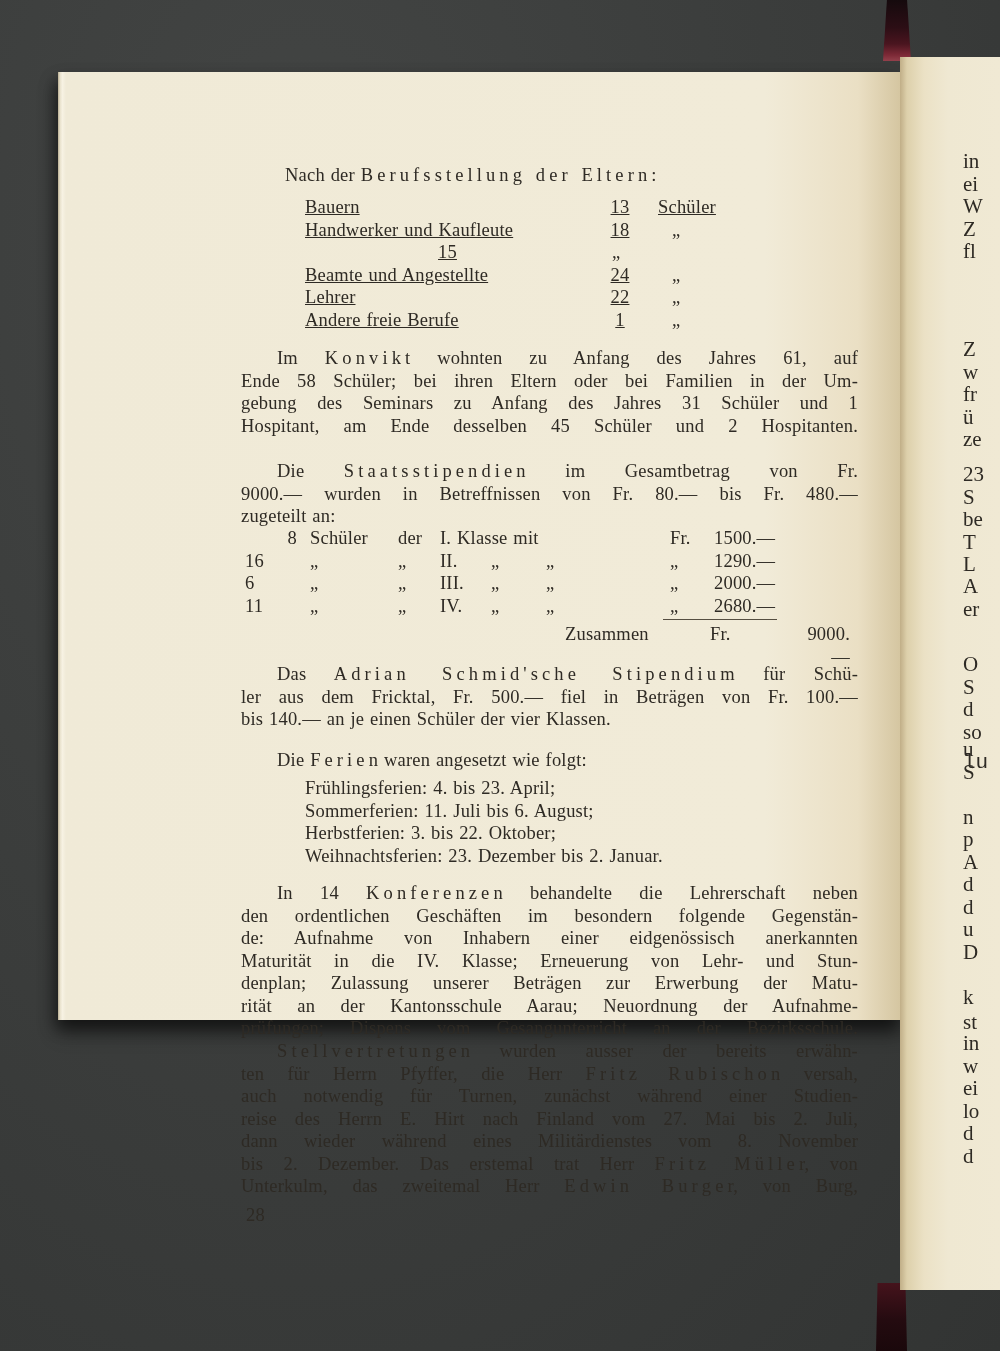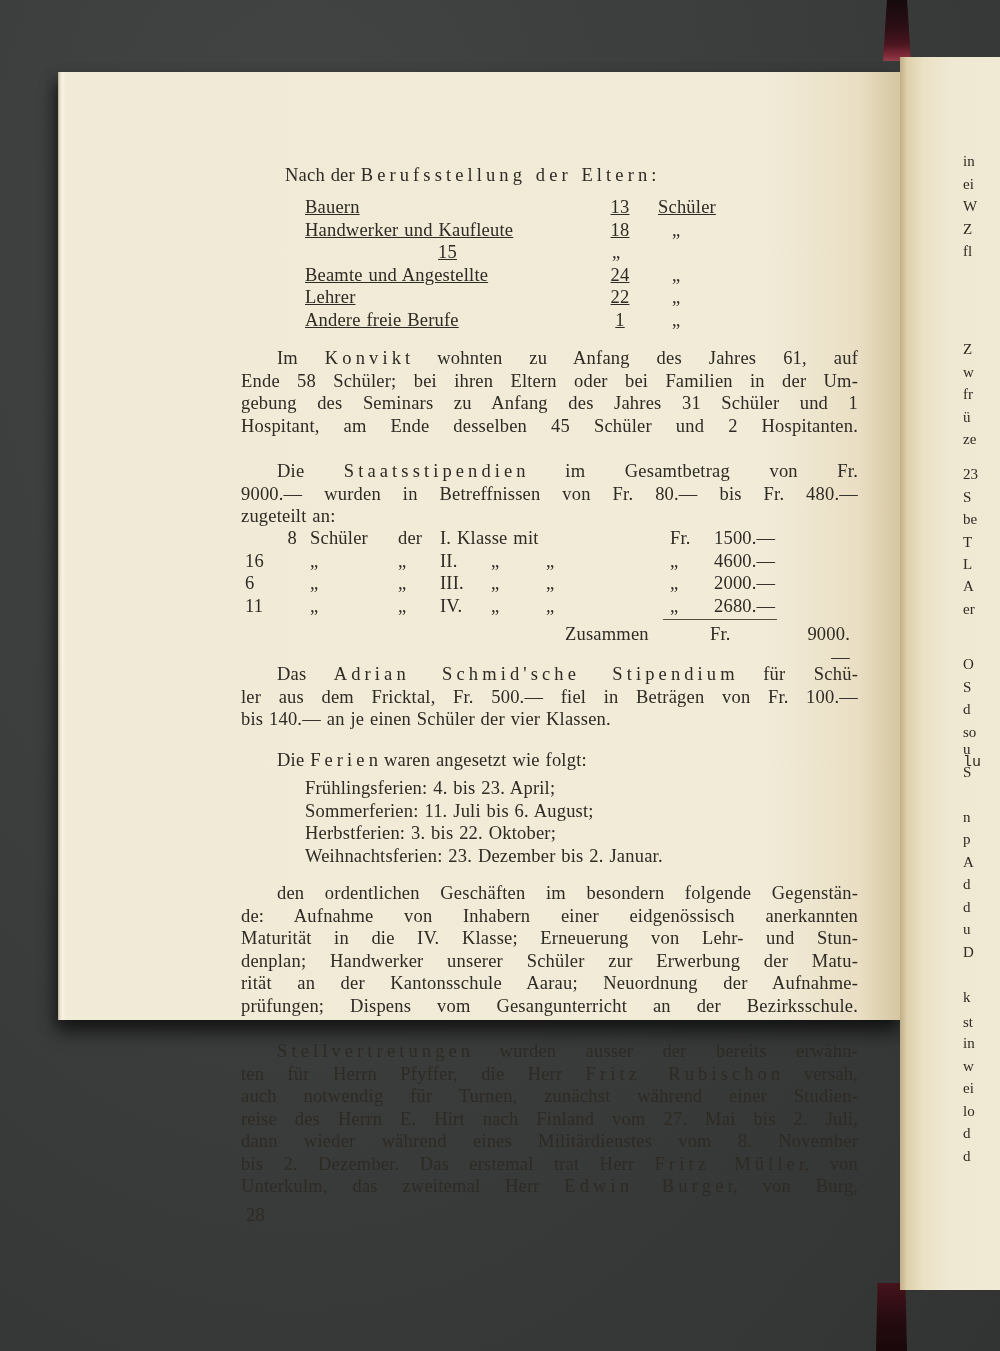--- a/index.html
+++ b/index.html
@@ -59,21 +59,21 @@
   .stip-row .c2,.stip-row .c3,.stip-row .c4{padding-left:13px;}
   .stip-row .c8{text-align:right;}
 
   .sum-row{display:grid;grid-template-columns:105px 44px 56px;margin-left:324px;width:205px;position:relative;gap:40px;}
   .sum-row .c3{text-align:right;}
   .sum-row::before{content:"";position:absolute;left:98px;width:114px;top:-4px;border-top:1.5px solid #554e41;}
 
   .page-num{position:absolute;left:5px;}
 
   .next-frags{position:absolute;left:961px;top:0;width:39px;height:1290px;z-index:3;overflow:hidden;
-    color:#2e2a24;font-size:15px;line-height:22.5px;}
+    color:#2e2a24;font-size:21px;line-height:22.5px;}
   .fragment{position:absolute;left:2px;white-space:nowrap;}
 </style>
 </head>
 <body>
 
 <div class="ribbon-top"></div>
 <div class="ribbon-bottom"></div>
 
 <div class="page-left">
   <div class="text-block">
@@ -137,21 +137,21 @@
           <span class="cell c8">1500.—</span>
         </div>
         <div class="stip-row">
           <span class="cell c1">16</span>
           <span class="cell c2">„</span>
           <span class="cell c3">„</span>
           <span class="cell c4">II.</span>
           <span class="cell c5">„</span>
           <span class="cell c6">„</span>
           <span class="cell c7">„</span>
-          <span class="cell c8">4600.—</span>
+          <span class="cell c8">1290.—</span>
         </div>
         <div class="stip-row">
           <span class="cell c1">6</span>
           <span class="cell c2">„</span>
           <span class="cell c3">„</span>
           <span class="cell c4">III.</span>
           <span class="cell c5">„</span>
           <span class="cell c6">„</span>
           <span class="cell c7">„</span>
           <span class="cell c8">2000.—</span>
@@ -183,24 +183,25 @@
     <div class="sec ferien-head" style="top:677px">Die F e r i e n waren angesetzt wie folgt:</div>
 
     <div class="sec ferien-list" style="top:705px">
         <div class="jline no-just">Frühlingsferien: 4. bis 23. April;</div>
         <div class="jline no-just">Sommerferien: 11. Juli bis 6. August;</div>
         <div class="jline no-just">Herbstferien: 3. bis 22. Oktober;</div>
         <div class="jline no-just">Weihnachtsferien: 23. Dezember bis 2. Januar.</div>
       </div>
 
     <div class="sec indent-first" style="top:810px">
+        <div class="jline">In 14 K o n f e r e n z e n behandelte die Lehrerschaft neben</div>
         <div class="jline">den ordentlichen Geschäften im besondern folgende Gegenstän-</div>
         <div class="jline">de: Aufnahme von Inhabern einer eidgenössisch anerkannten</div>
         <div class="jline">Maturität in die IV. Klasse; Erneuerung von Lehr- und Stun-</div>
-        <div class="jline">denplan; Handwerker unserer Schüler zur Erwerbung der Matu-</div>
+        <div class="jline">denplan; Zulassung unserer Beträgen zur Erwerbung der Matu-</div>
         <div class="jline">rität an der Kantonsschule Aarau; Neuordnung der Aufnahme-</div>
         <div class="jline">prüfungen; Dispens vom Gesangunterricht an der Bezirksschule.</div>
       </div>
 
     <div class="sec indent-first" style="top:968px">
         <div class="jline">S t e l l v e r t r e t u n g e n wurden ausser der bereits erwähn-</div>
         <div class="jline">ten für Herrn Pfyffer, die Herr F r i t z   R u b i s c h o n versah,</div>
         <div class="jline">auch notwendig für Turnen, zunächst während einer Studien-</div>
         <div class="jline">reise des Herrn E. Hirt nach Finland vom 27. Mai bis 2. Juli,</div>
         <div class="jline">dann wieder während eines Militärdienstes vom 8. November</div>

